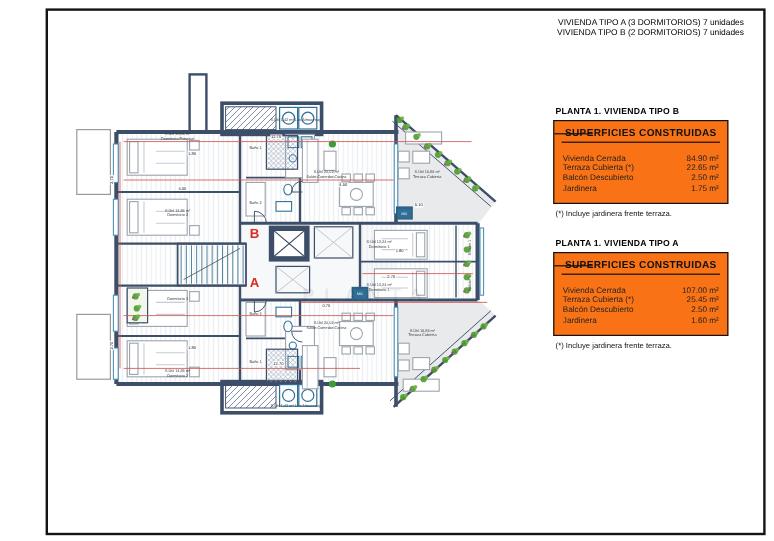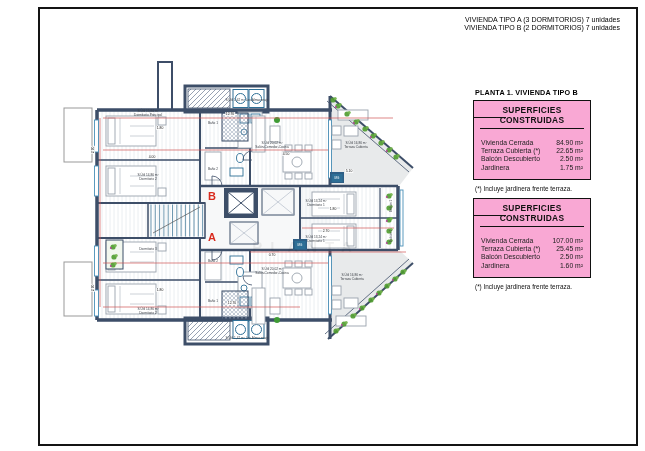--- a/index.html
+++ b/index.html
@@ -8,23 +8,23 @@
   
   #frame{position:absolute;left:38px;top:7px;width:596px;height:435px;border:2px solid #141414;background:#fff;}
 
   
   #titleblock{position:absolute;top:13px;right:25px;text-align:right;}
   #main-title{font-size:17.5px;letter-spacing:.5px;color:#000;line-height:19px;}
   .subtitle{font-size:7px;line-height:7.6px;color:#000;}
   .subtitle.first{margin-top:3px;}
 
   
-  .ptable{position:absolute;left:473px;width:118px;}
+  .ptable{position:absolute;left:461px;width:146px;}
   .ptable h3{font-size:7.2px;font-weight:bold;margin:0 0 3px 2px;letter-spacing:.2px;color:#000;}
-  .pbox{border:1.3px solid #111;padding:0 7px 7px;background:#f9a8d4;}
+  .pbox{border:1.3px solid #111;padding:0 7px 7px;background:#f97316;}
   .pbox-title{position:relative;text-align:center;font-size:8.4px;font-weight:bold;
               letter-spacing:.3px;padding:4px 0 3px;border-bottom:1px solid #111;margin:0 -1px;}
   .pbox-title::before{content:"";position:absolute;left:-6px;top:58%;width:32px;border-top:1px solid #111;}
   .rows{margin-top:10px;}
   .row{display:flex;justify-content:space-between;font-size:6.8px;line-height:8.2px;color:#222;}
   .foot{font-size:6.4px;margin:5px 0 0 2px;color:#111;}
 
   
   #plan-overlay{position:absolute;left:0;top:0;width:645px;height:451px;pointer-events:none;}
   .plabel{position:absolute;transform:translate(-50%,-50%);white-space:pre-line;text-align:center;
@@ -394,20 +394,21 @@
         <div class="row">
           <span>Jardinera</span>
           <span>1.75 m²</span>
         </div>
       </div>
     </div>
     <p class="foot">(*) Incluye jardinera frente terraza.</p>
   </section>
 
   <section class="ptable" style="top:198px;">
+    <h3>PLANTA 1. VIVIENDA TIPO A</h3>
     <div class="pbox">
       <div class="pbox-title">SUPERFICIES CONSTRUIDAS</div>
       <div class="rows">
         <div class="row">
           <span>Vivienda Cerrada</span>
           <span>107.00 m²</span>
         </div>
         <div class="row">
           <span>Terraza Cubierta (*)</span>
           <span>25.45 m²</span>

